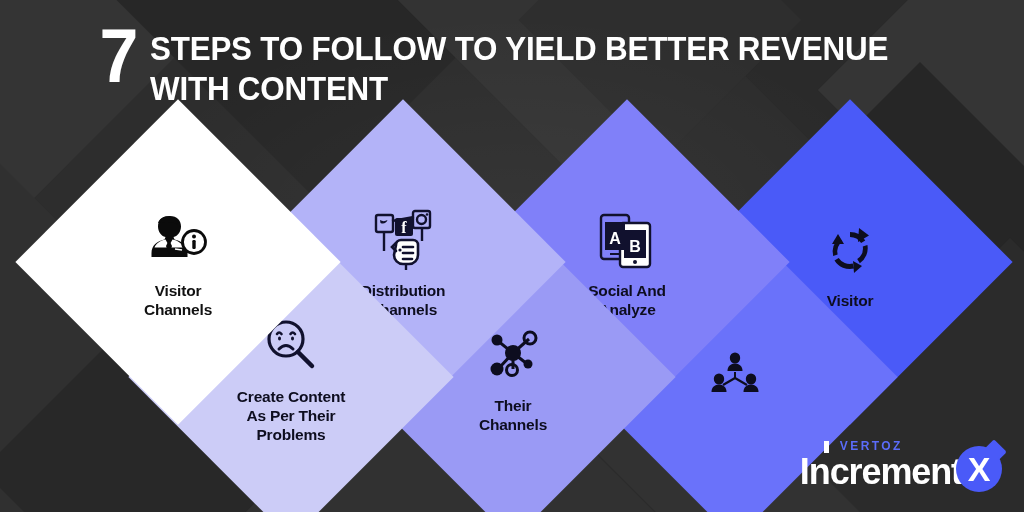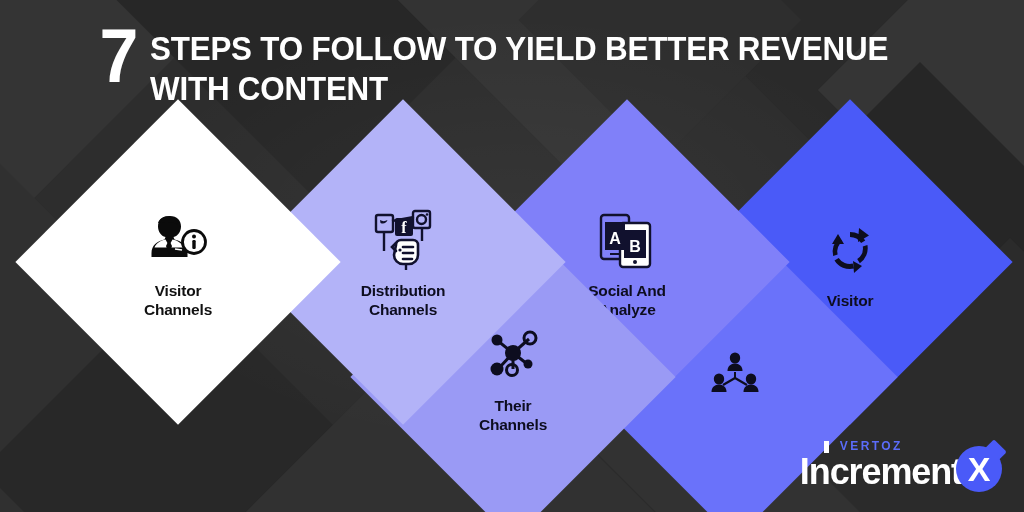--- a/index.html
+++ b/index.html
@@ -229,20 +229,41 @@
           <line x1="36" y1="57" x2="36" y2="63" stroke="#11112e" stroke-width="2.4"></line>
         </svg>
       </div>
       <div class="step-label dark-label">
         <div>Distribution</div>
         <div>Channels</div>
       </div>
     </div>
   </div>
 
+  <div class="diamond-wrap" style="left:176px; top:262px; z-index:26;">
+    <div class="diamond-shape" style="background:#ccccf7;"></div>
+    <div class="diamond-content">
+      <div class="icon-box">
+        <svg width="58" height="58" viewBox="0 0 58 58">
+          <circle cx="24" cy="22" r="17" fill="none" stroke="#11112e" stroke-width="3.2"></circle>
+          <path d="M15 17 q2 -3 4.5 0" fill="none" stroke="#11112e" stroke-width="2.6" stroke-linecap="round"></path>
+          <path d="M28.5 17 q2 -3 4.5 0" fill="none" stroke="#11112e" stroke-width="2.6" stroke-linecap="round"></path>
+          <ellipse cx="17.5" cy="21.5" rx="1.5" ry="2" fill="#11112e"></ellipse>
+          <ellipse cx="30.5" cy="21.5" rx="1.5" ry="2" fill="#11112e"></ellipse>
+          <path d="M17 32 q7 -7 14 0" fill="none" stroke="#11112e" stroke-width="3" stroke-linecap="round"></path>
+          <line x1="36" y1="35" x2="50" y2="49" stroke="#11112e" stroke-width="4.5" stroke-linecap="round"></line>
+        </svg>
+      </div>
+      <div class="step-label dark-label">
+        <div>Create Content</div>
+        <div>As Per Their</div>
+        <div>Problems</div>
+      </div>
+    </div>
+  </div>
 
   <div class="diamond-wrap" style="left:63px; top:147px; z-index:27;">
     <div class="diamond-shape" style="background:#ffffff;"></div>
     <div class="diamond-content">
       <div class="icon-box">
         <svg width="62" height="56" viewBox="0 0 62 56">
           <g fill="#0b0b0b">
             <path d="M22 4 c-7 0-11 4.5-11 10.5 c0 5 3 9.5 7.5 10.5 l-1 2.5 c-7.5 1.5 -13 6 -13 13.5 v4 h36 v-4 c0-7.5 -5.5 -12 -13 -13.5 l-1 -2.5 c4.5 -1 7.5 -5.5 7.5 -10.5 c0-6 -4-10.5 -11-10.5 z"></path>
             <path d="M11 11 c2 -6 9 -8 15 -5 c3 1.5 5 4 5 7 c-3 -2 -6 -3 -10 -3 c-4 0 -7.5 0.5 -10 1 z"></path>
           </g>

